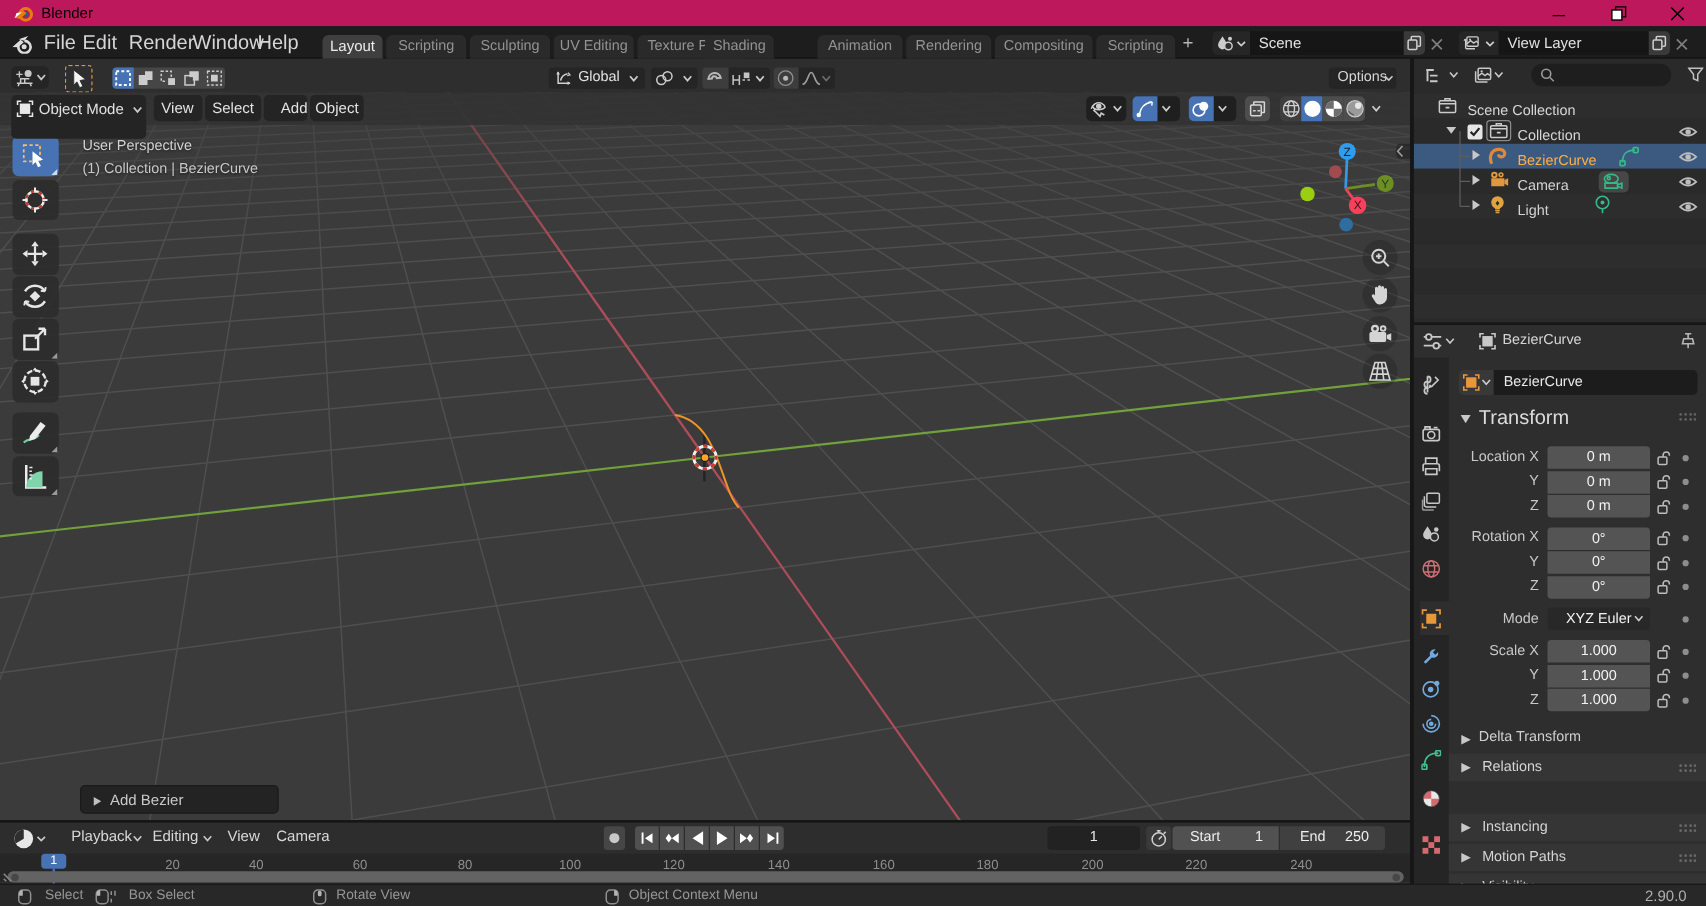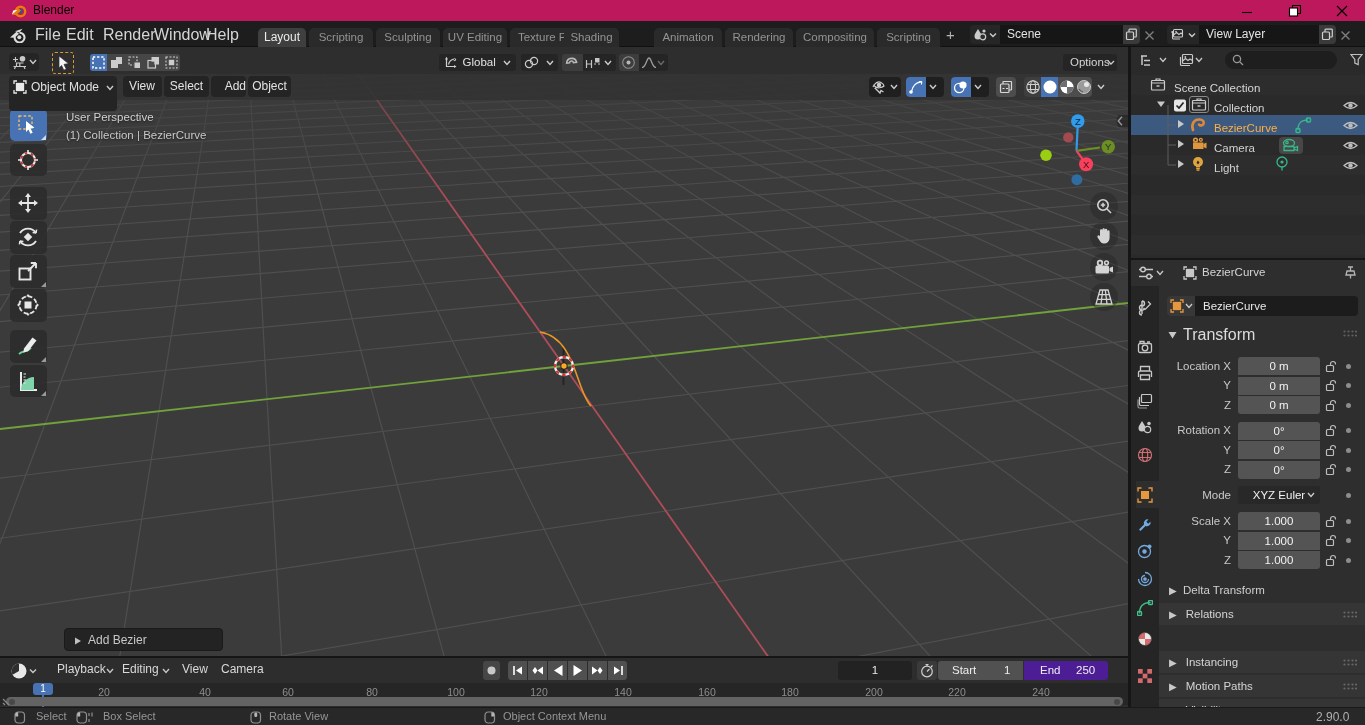--- a/index.html
+++ b/index.html
@@ -707,26 +707,26 @@
 <div class="abs" style="left:917px;top:3px;width:20px;height:19px;background:#3a3a3a;border-radius:3px">
 <svg class="abs" style="left:3px;top:2px" width="14" height="15" viewBox="0 0 14 15" fill="none" stroke="#d0d0d0" stroke-width="1.2">
           <circle cx="7" cy="8.5" r="5.3"></circle>
           <path d="M7 8.5 L9.5 6 M5.5 1.5 h3 M7 1.5 v1.7 M11 4 l1.5 -1.5"></path>
         </svg>
 </div>
 <div class="abs" style="left:938px;top:3px;width:85px;height:19px;background:#515151;border-radius:3px 0 0 3px;color:#eee;font-size:11.5px;line-height:19px">
         <span class="abs" style="left:14px">Start</span>
         <span class="abs" style="left:66px">1</span>
       </div>
-<div class="abs" style="left:1024px;top:3px;width:84px;height:19px;background:#4c1d95;border-radius:0 3px 3px 0;color:#eee;font-size:11.5px;line-height:19px">
+<div class="abs" style="left:1024px;top:3px;width:84px;height:19px;background:#404040;border-radius:0 3px 3px 0;color:#eee;font-size:11.5px;line-height:19px">
         <span class="abs" style="left:16px">End</span>
         <span class="abs" style="left:52px">250</span>
       </div>
 <div id="ruler">
-        <span class="rnum" style="left:92px">20</span>
+        <span class="rnum" style="left:126px">20</span>
         <span class="rnum" style="left:193px">40</span>
         <span class="rnum" style="left:276px">60</span>
         <span class="rnum" style="left:360px">80</span>
         <span class="rnum" style="left:444px">100</span>
         <span class="rnum" style="left:527px">120</span>
         <span class="rnum" style="left:611px">140</span>
         <span class="rnum" style="left:695px">160</span>
         <span class="rnum" style="left:778px">180</span>
         <span class="rnum" style="left:862px">200</span>
         <span class="rnum" style="left:945px">220</span>

